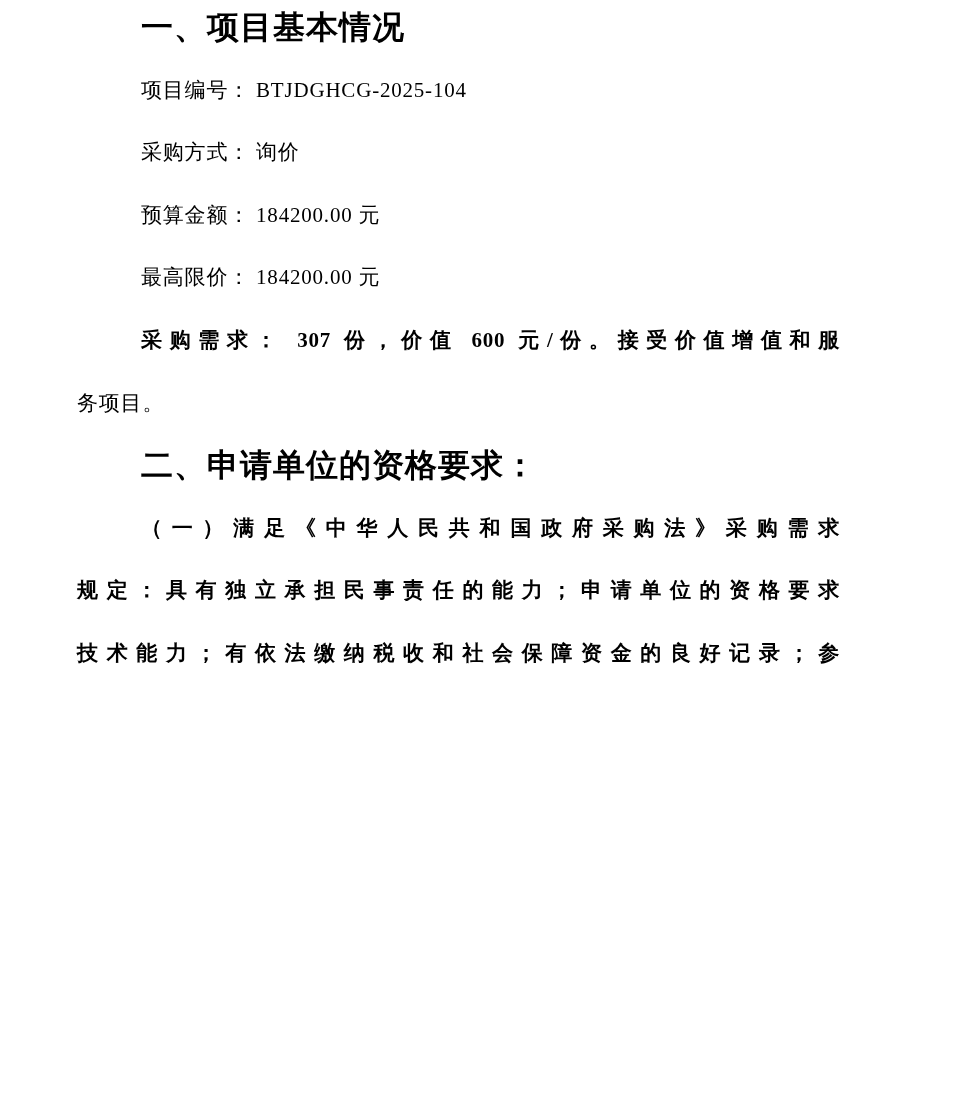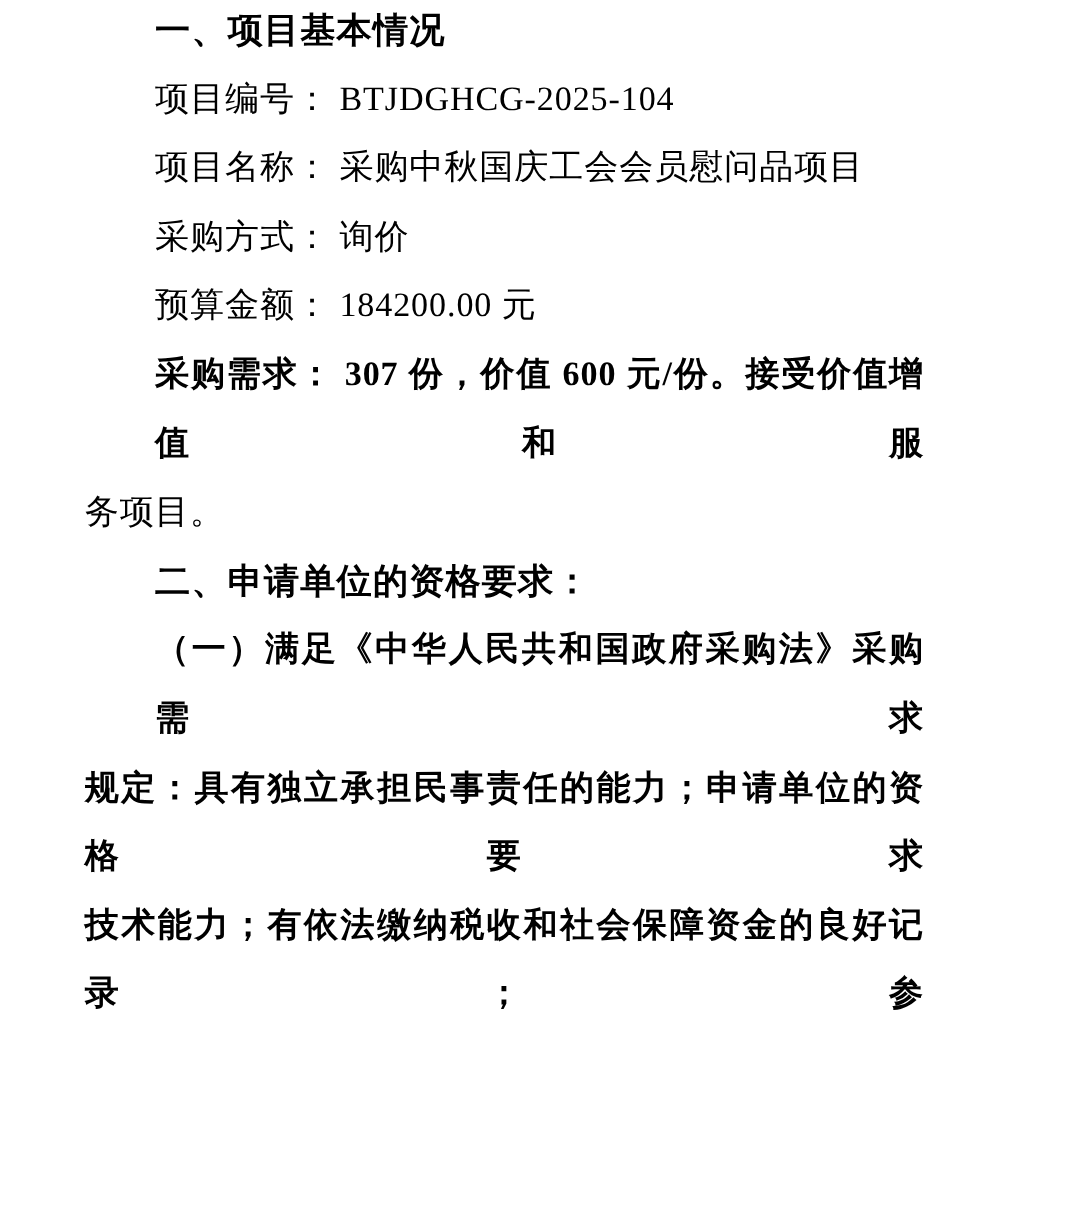--- a/index.html
+++ b/index.html
@@ -14,21 +14,21 @@
     box-sizing: border-box;
     padding: 0 77px;
     background: #ffffff;
     overflow: hidden;
   }
   .doc {
     margin-top: -4px;
   }
   .line {
     font-family: "Liberation Serif", "DejaVu Serif", serif;
-    font-size: 31px;
+    font-size: 21px;
     line-height: 62.6px;
     letter-spacing: 0.8px;
     color: #000000;
     text-align: left;
     white-space: normal;
   }
   .line.indent {
     padding-left: 64px;
   }
   .line.justify {
@@ -44,23 +44,23 @@
     letter-spacing: 1px;
   }
 </style>
 </head>
 <body>
 
 <div class="page">
   <div class="doc" id="doc">
       <div class="line heading indent">一、项目基本情况</div>
       <div class="line indent">项目编号： BTJDGHCG-2025-104</div>
-      <div class="line indent">项目名称： 采购中秋国庆工会会员慰问品项目</div>
       <div class="line indent">采购方式： 询价</div>
       <div class="line indent">预算金额： 184200.00 元</div>
+      <div class="line indent">最高限价： 184200.00 元</div>
       <div class="line indent justify">采购需求： 307 份，价值 600 元/份。接受价值增值和服</div>
       <div class="line">务项目。</div>
       <div class="line heading indent">二、申请单位的资格要求：</div>
       <div class="line indent justify">（一）满足《中华人民共和国政府采购法》采购需求</div>
       <div class="line justify">规定：具有独立承担民事责任的能力；申请单位的资格要求</div>
       <div class="line justify">技术能力；有依法缴纳税收和社会保障资金的良好记录；参</div>
     </div>
 </div>
 
 </body></html>

